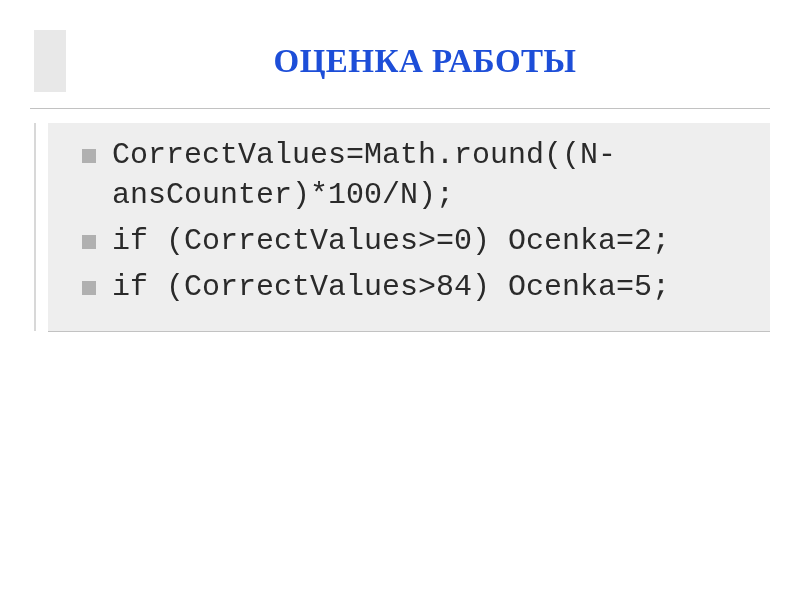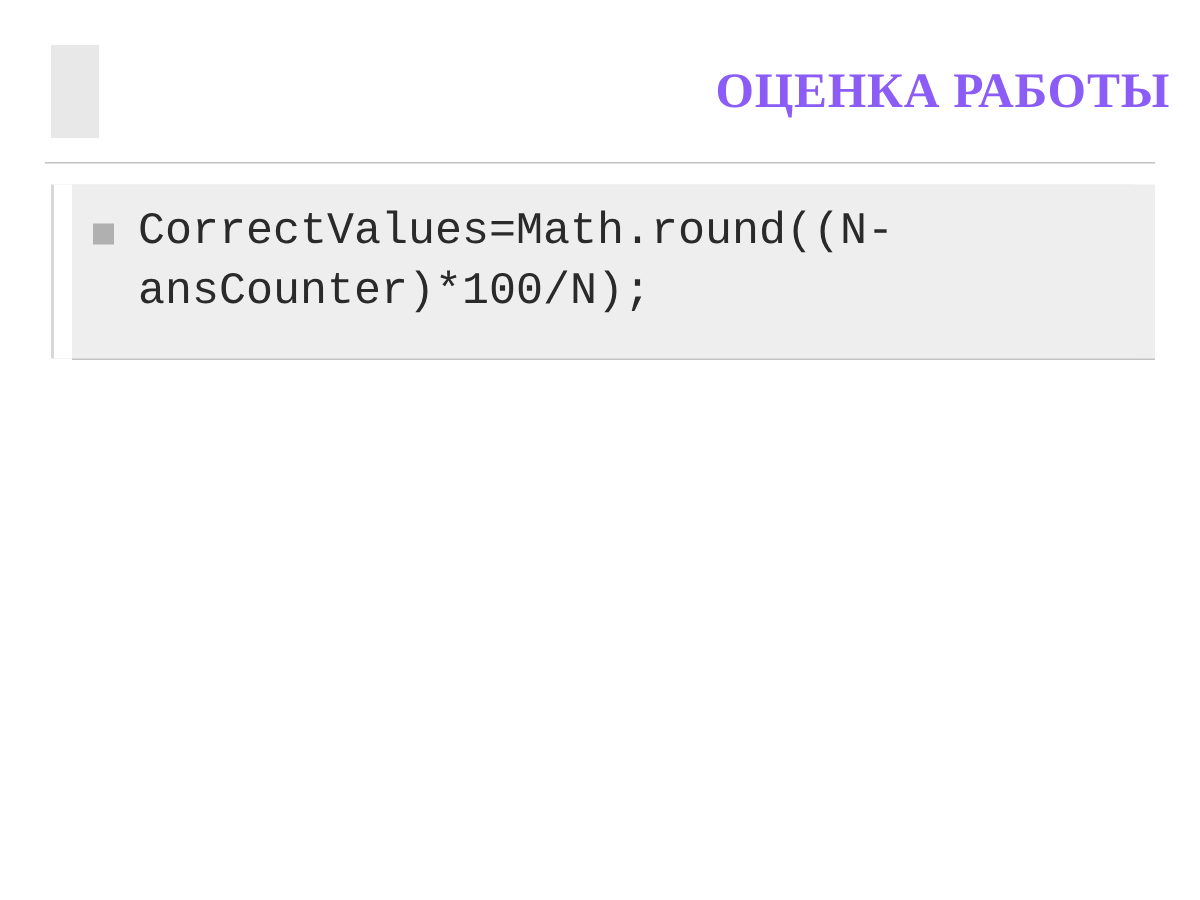--- a/index.html
+++ b/index.html
@@ -28,36 +28,36 @@
     position: absolute;
     left: 14px;
     top: 0;
     width: 32px;
     height: 62px;
     background: #e8e8e8;
   }
   .title-text {
     font-size: 33px;
     font-weight: bold;
-    color: #8b5cf6;
-    text-align: right;
+    color: #1d4ed8;
+    text-align: center;
     letter-spacing: 0.5px;
     line-height: 62px;
     font-family: 'Times New Roman', Georgia, serif;
   }
   .rule {
     border: none;
     border-top: 1px solid #c2c2c2;
     margin: 0 10px 0 10px;
   }
   .content-block {
     position: relative;
     margin: 14px 10px 0 28px;
     background: #eeeeee;
-    padding: 12px 10px 18px 6px;
+    padding: 12px 10px 18px 26px;
     box-shadow: -12px 0 0 #ffffff, -14px 0 0 #d8d8d8;
   }
   .content-block::after {
     content: "";
     position: absolute;
     left: 0;
     right: 0;
     bottom: -1px;
     height: 1px;
     background: #c2c2c2;
@@ -95,16 +95,18 @@
   <div class="title-region">
     <div class="title-marker"></div>
     <div class="title-text">ОЦЕНКА РАБОТЫ</div>
   </div>
 
   <hr class="rule">
 
   <div class="content-block">
     <ul class="bullets">
       <li>CorrectValues=Math.round((N-ansCounter)*100/N);</li>
+      <li>if (CorrectValues&gt;=0) Ocenka=2;</li>
+      <li>if (CorrectValues&gt;84) Ocenka=5;</li>
     </ul>
   </div>
 
 </div>
 
 </body></html>

